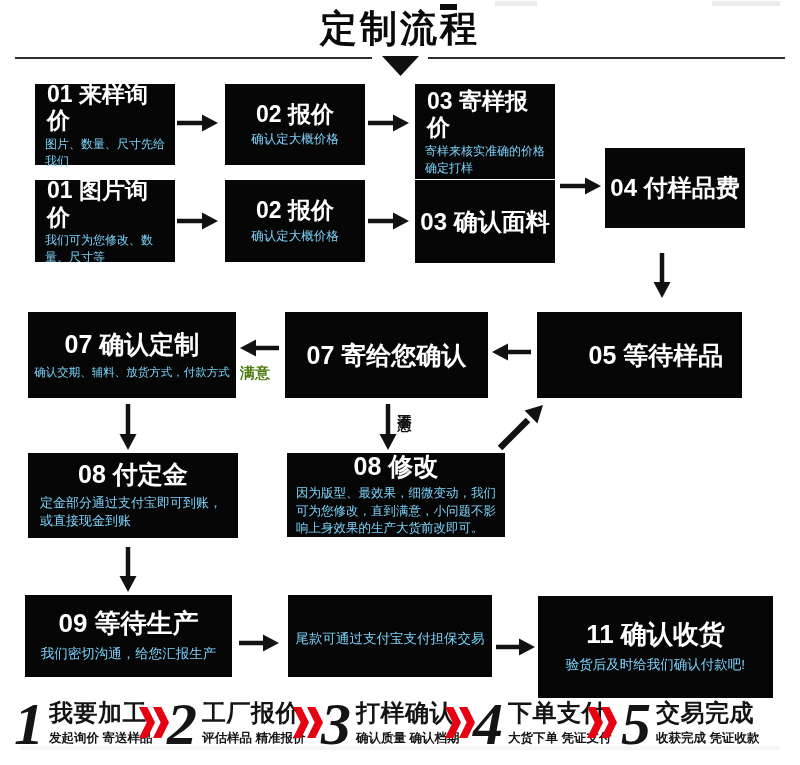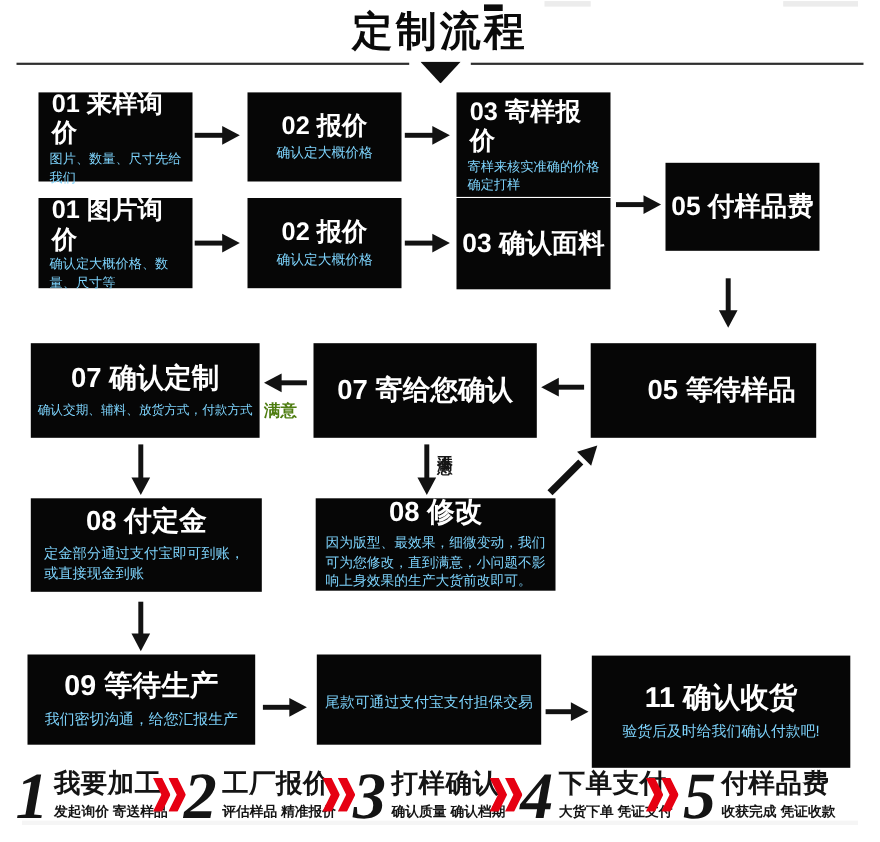--- a/index.html
+++ b/index.html
@@ -107,31 +107,31 @@
   <div class="box bB1">
     <div class="bt">02 报价</div>
     <div class="bs">确认定大概价格</div>
   </div>
   <div class="box bC1">
     <div class="bt">03 寄样报价</div>
     <div class="bs">寄样来核实准确的价格确定打样</div>
   </div>
   <div class="box bA2">
     <div class="bt">01 图片询价</div>
-    <div class="bs">确认定大概价格、数量、尺寸等</div>
+    <div class="bs">我们可为您修改、数量、尺寸等</div>
   </div>
   <div class="box bB2">
     <div class="bt">02 报价</div>
     <div class="bs">确认定大概价格</div>
   </div>
   <div class="box bC2">
     <div class="bt">03 确认面料</div>
   </div>
   <div class="box bS04">
-    <div class="bt">05 付样品费</div>
+    <div class="bt">04 付样品费</div>
   </div>
   <div class="box bS05">
     <div class="bt">05 等待样品</div>
   </div>
   <div class="box bS07send">
     <div class="bt">07 寄给您确认</div>
   </div>
   <div class="box bS07conf">
     <div class="bt">07 确认定制</div>
     <div class="bs">确认交期、辅料、放货方式，付款方式</div>
@@ -258,18 +258,18 @@
       <div class="fsub">大货下单 凭证支付</div>
     </div>
   </div>
   <div class="chevpair cp4">
       <span class="chev" style="background: rgb(230, 0, 18);"></span>
       <span class="chev" style="background: rgb(230, 0, 18);"></span>
     </div>
   <div class="fgroup fg5">
     <div class="fnum">5</div>
     <div class="ftext">
-      <div class="ftitle">付样品费</div>
+      <div class="ftitle">交易完成</div>
       <div class="fsub">收获完成 凭证收款</div>
     </div>
   </div>
 
 </div>
 
 </body></html>

